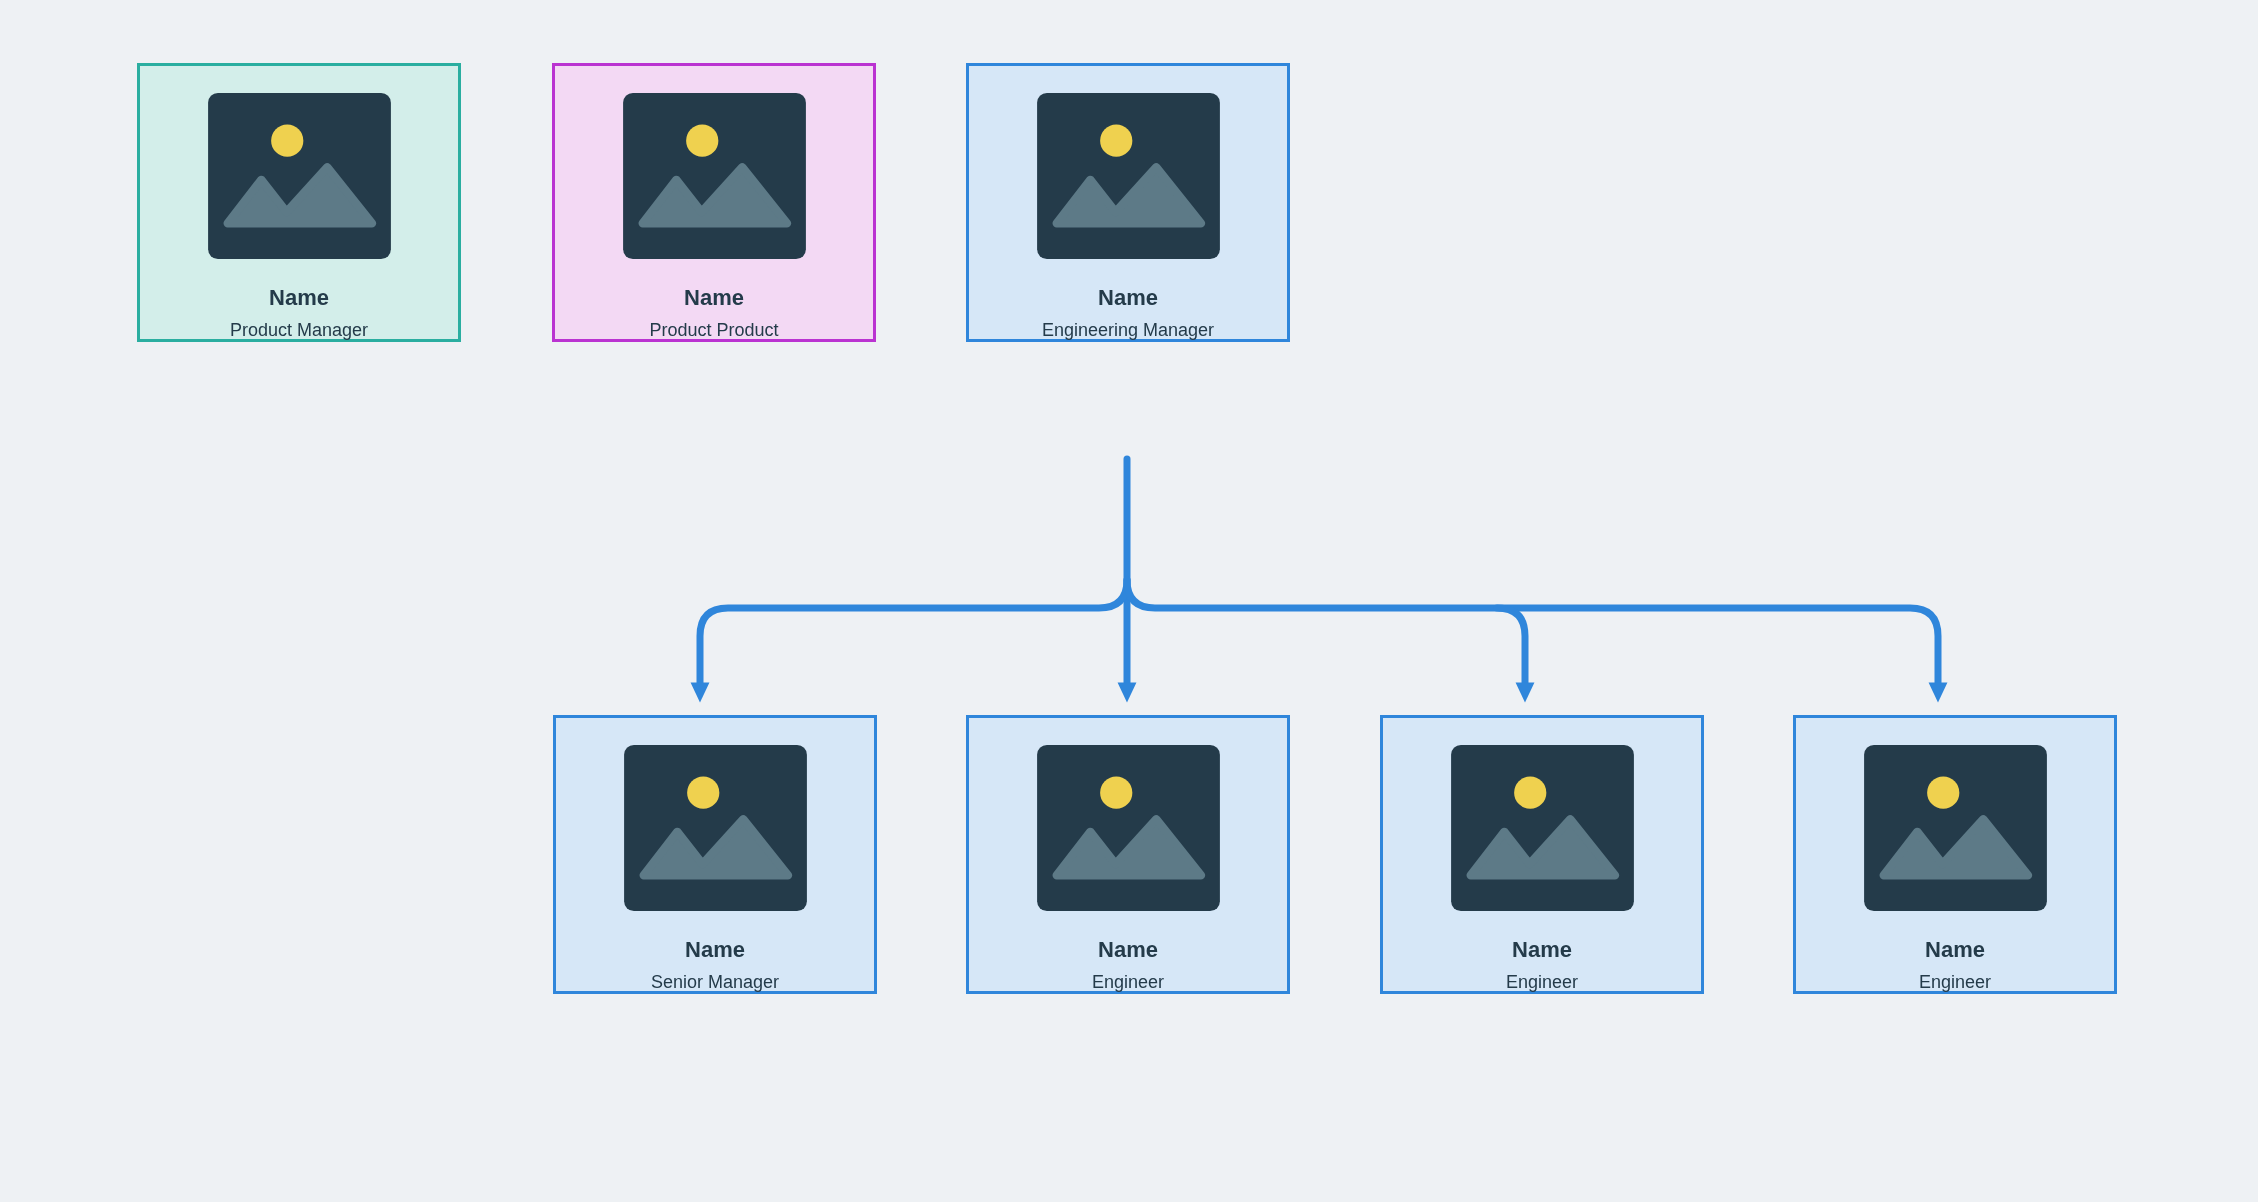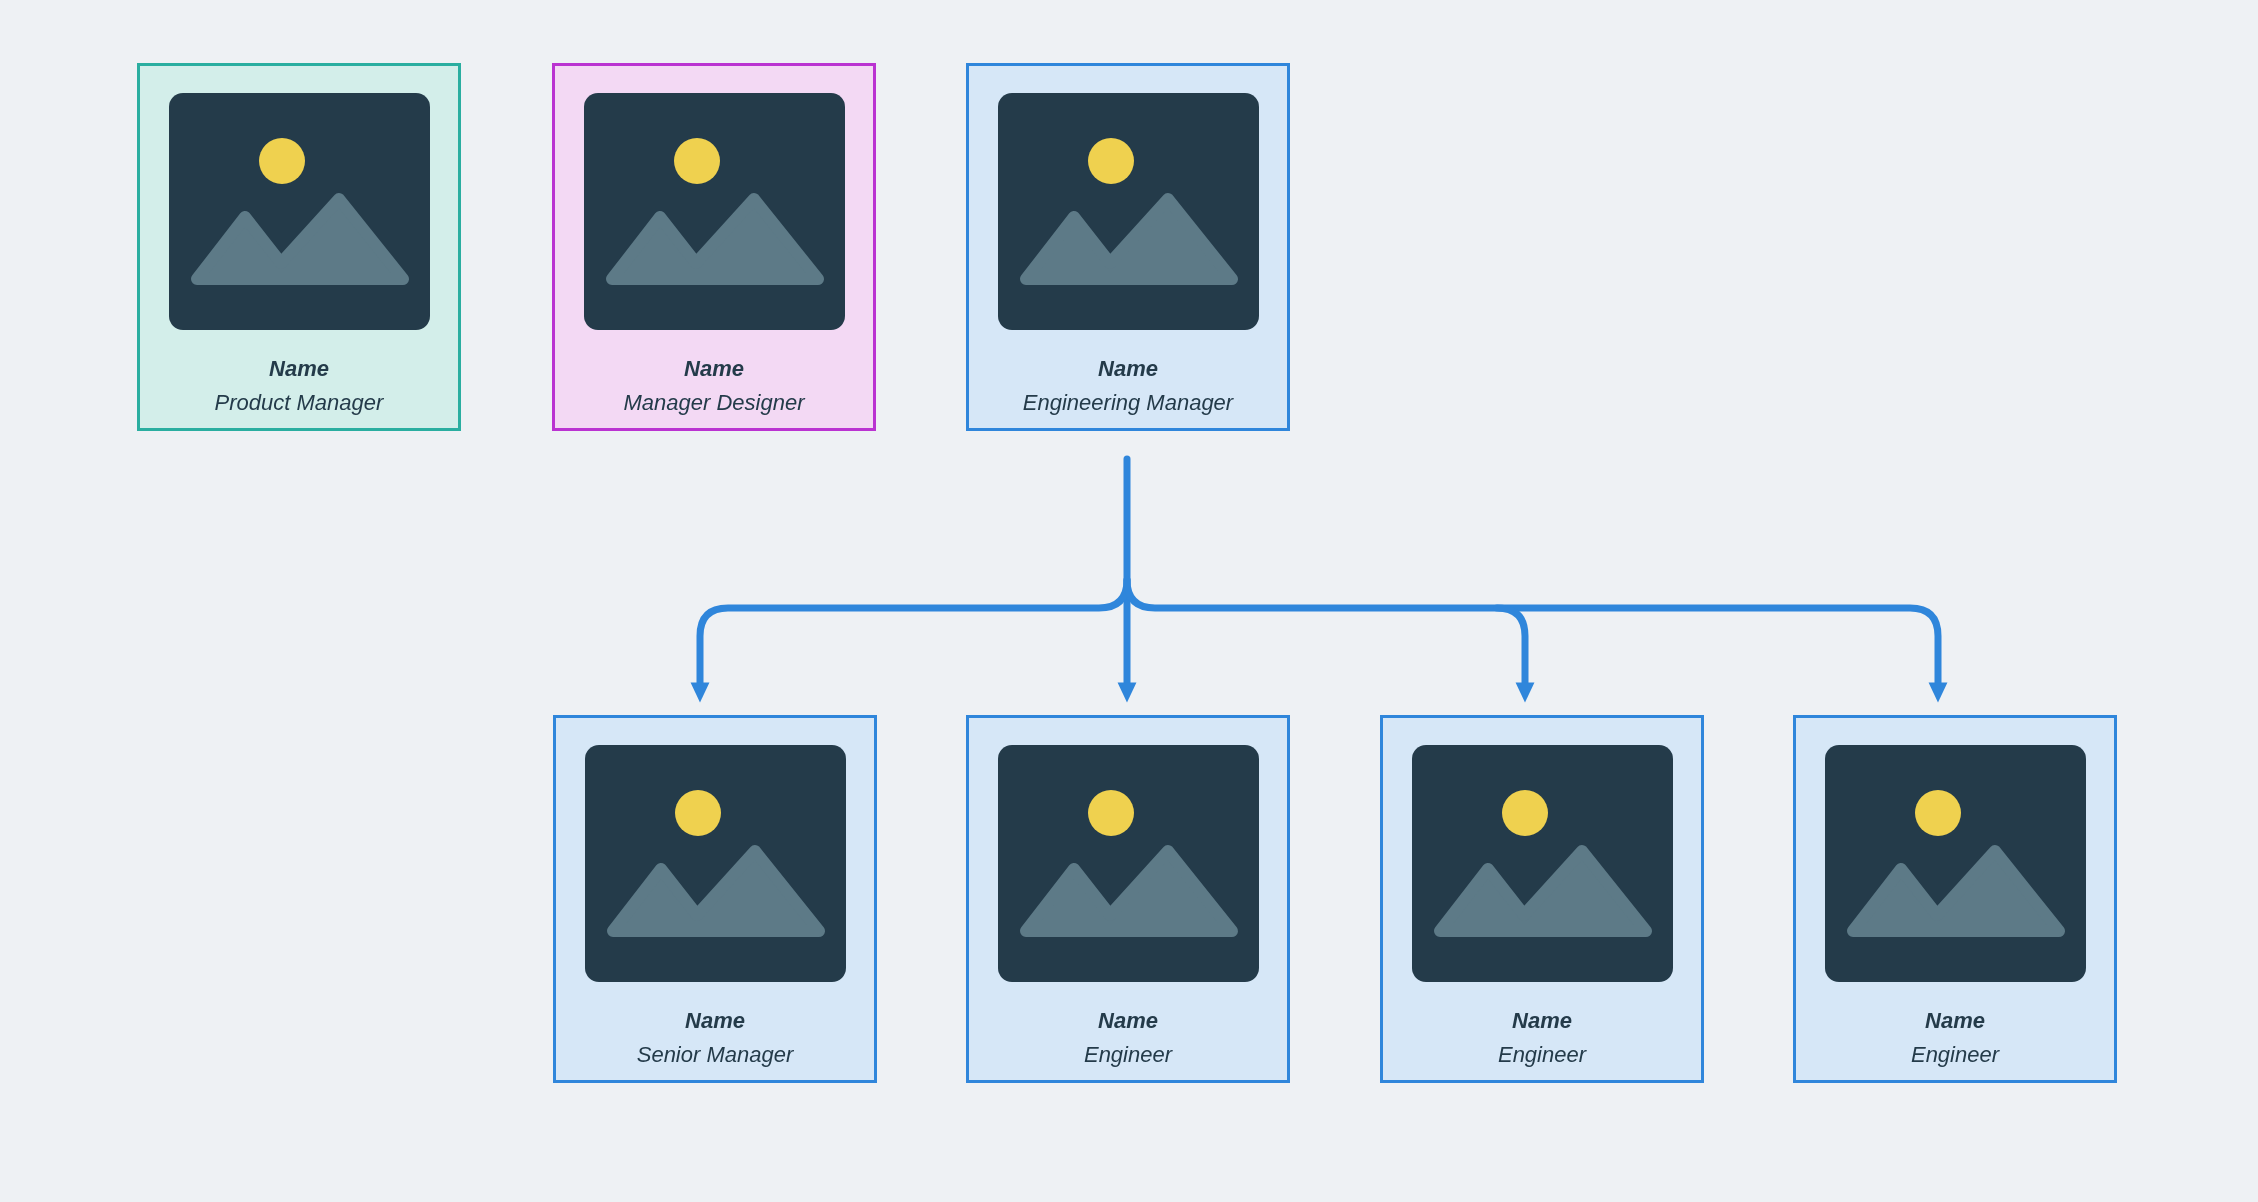--- a/index.html
+++ b/index.html
@@ -9,43 +9,42 @@
     position: relative;
     overflow: hidden;
     font-family: "Liberation Sans", "DejaVu Sans", sans-serif;
   }
   .connectors {
     position: absolute; left: 0; top: 0;
     width: 2258px; height: 1202px;
   }
   .card {
     position: absolute;
-    width: 324px; height: 368px;
+    width: 324px; height: 279px;
     box-sizing: border-box;
     border: 3px solid;
     display: flex;
     flex-direction: column;
     align-items: center;
     padding-top: 27px;
-    font-style: italic;
   }
   .theme-teal    { border-color: #2aaea0; background: #d3eeea; }
   .theme-magenta { border-color: #ba33d1; background: #f3d9f4; }
   .theme-blue    { border-color: #2f86db; background: #d6e7f7; }
   .ph { width: 261px; height: 237px; display: block; }
   .nm {
     margin-top: 28px;
     font-size: 22px;
     font-weight: bold;
     color: #243b4a;
     line-height: 1;
   }
   .rl {
     margin-top: 12px;
-    font-size: 22px;
+    font-size: 18px;
     font-weight: normal;
     color: #243b4a;
     line-height: 1;
   }
 </style>
 </head>
 <body>
 
 <svg class="connectors" viewBox="0 0 2258 1202">
   <defs>
@@ -71,21 +70,21 @@
   <div class="rl">Product Manager</div>
 </div>
 
 <div class="card theme-magenta" style="left:552px; top:63px;">
   <svg class="ph" viewBox="0 0 261 237">
     <rect x="0" y="0" width="261" height="237" rx="14" fill="#243b4a"></rect>
     <circle cx="113" cy="68" r="23" fill="#efd14f"></circle>
     <path d="M28 186 L76 124 L112 170 L170 106 L234 186 Z" fill="#5d7a87" stroke="#5d7a87" stroke-width="12" stroke-linejoin="round"></path>
   </svg>
   <div class="nm">Name</div>
-  <div class="rl">Manager Designer</div>
+  <div class="rl">Product Product</div>
 </div>
 
 <div class="card theme-blue" style="left:966px; top:63px;">
   <svg class="ph" viewBox="0 0 261 237">
     <rect x="0" y="0" width="261" height="237" rx="14" fill="#243b4a"></rect>
     <circle cx="113" cy="68" r="23" fill="#efd14f"></circle>
     <path d="M28 186 L76 124 L112 170 L170 106 L234 186 Z" fill="#5d7a87" stroke="#5d7a87" stroke-width="12" stroke-linejoin="round"></path>
   </svg>
   <div class="nm">Name</div>
   <div class="rl">Engineering Manager</div>

